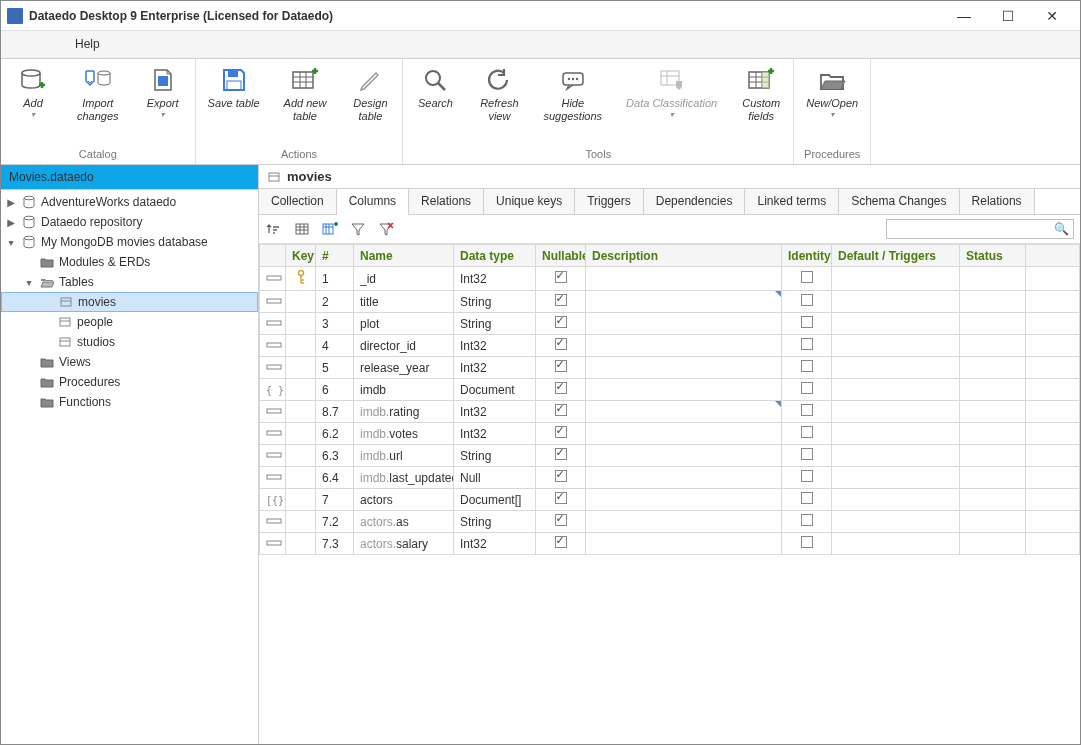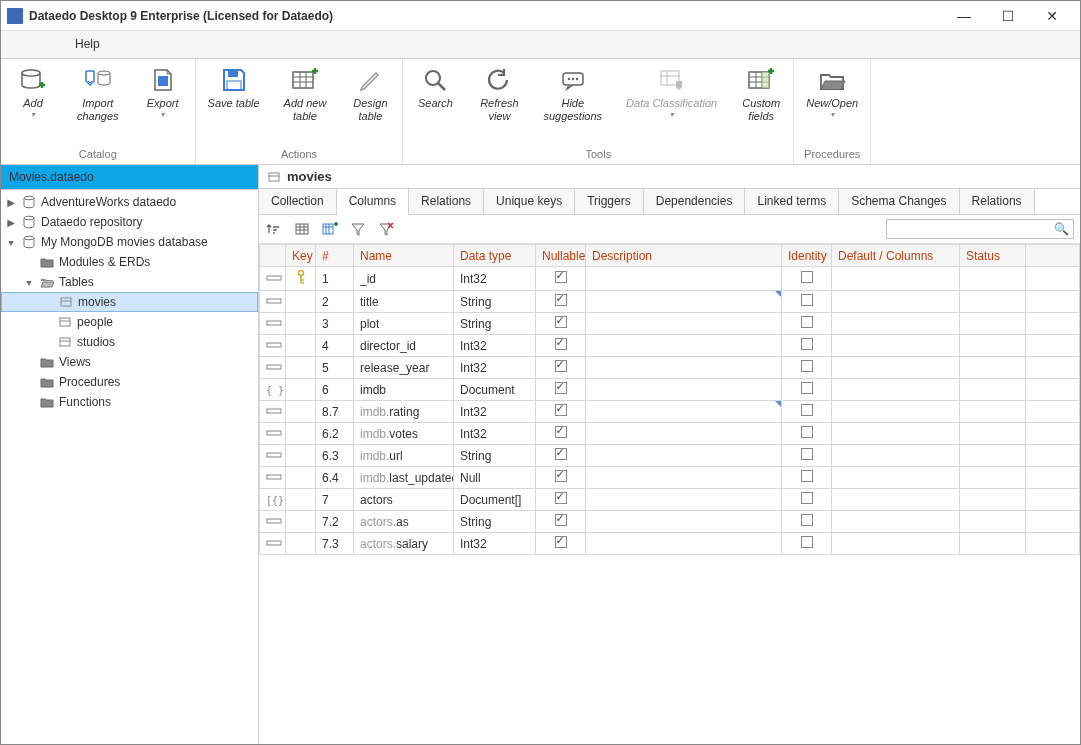--- a/index.html
+++ b/index.html
@@ -37,21 +37,21 @@
 .tab.active { background: #fff; border-bottom: 1px solid #fff; margin-bottom: -1px; }
 .toolbar { display: flex; align-items: center; gap: 10px; padding: 4px 6px; border-bottom: 1px solid #e0e0e0; }
 .tool-icon { width: 18px; height: 18px; cursor: pointer; color: #555; display: flex; align-items: center; justify-content: center; }
 .toolbar .spacer { flex: 1; }
 .search-box { position: relative; width: 188px; height: 20px; border: 1px solid #c0c0c0; display: flex; align-items: center; padding: 0 4px; }
 .search-box input { border: none; outline: none; flex: 1; font-size: 11px; }
 .search-box .sicon { color: #888; font-size: 12px; }
 .grid-wrap { flex: 1; overflow: auto; }
 .grid { border-collapse: collapse; width: 100%; table-layout: fixed; }
 .grid th, .grid td { border: 1px solid #d8d8d8; padding: 3px 6px; font-size: 12px; text-align: left; height: 22px; overflow: hidden; white-space: nowrap; }
-.grid th { background: #f5f5f5; font-weight: normal; color: #c2410c; }
+.grid th { background: #f5f5f5; font-weight: bold; color: #4d7c0f; }
 .grid .col-icon { width: 26px; text-align: center; }
 .grid .col-key { width: 30px; text-align: center; }
 .grid .col-num { width: 38px; }
 .grid .col-name { width: 100px; }
 .grid .col-type { width: 82px; }
 .grid .col-null { width: 50px; text-align: center; }
 .grid .col-desc { width: 196px; }
 .grid .col-iden { width: 50px; text-align: center; }
 .grid .col-def { width: 128px; }
 .grid .col-stat { width: 66px; }
@@ -429,21 +429,21 @@
         <thead>
             <tr id="grid-head">
               <th class="col-icon"></th>
               <th class="col-key">Key</th>
               <th class="col-num">#</th>
               <th class="col-name">Name</th>
               <th class="col-type">Data type</th>
               <th class="col-null">Nullable</th>
               <th class="col-desc">Description</th>
               <th class="col-iden">Identity</th>
-              <th class="col-def">Default / Columns</th>
+              <th class="col-def">Default / Triggers</th>
               <th class="col-stat">Status</th>
               <th class="col-last"></th>
             </tr>
           </thead>
         <tbody id="grid-body">
             <tr>
               <td class="col-icon"><svg width="16" height="10" viewBox="0 0 16 10">
                   <rect x="1" y="3" width="14" height="4" stroke="#888" fill="none"></rect>
                 </svg></td>
               <td class="col-key"><svg width="10" height="14" viewBox="0 0 10 14">

